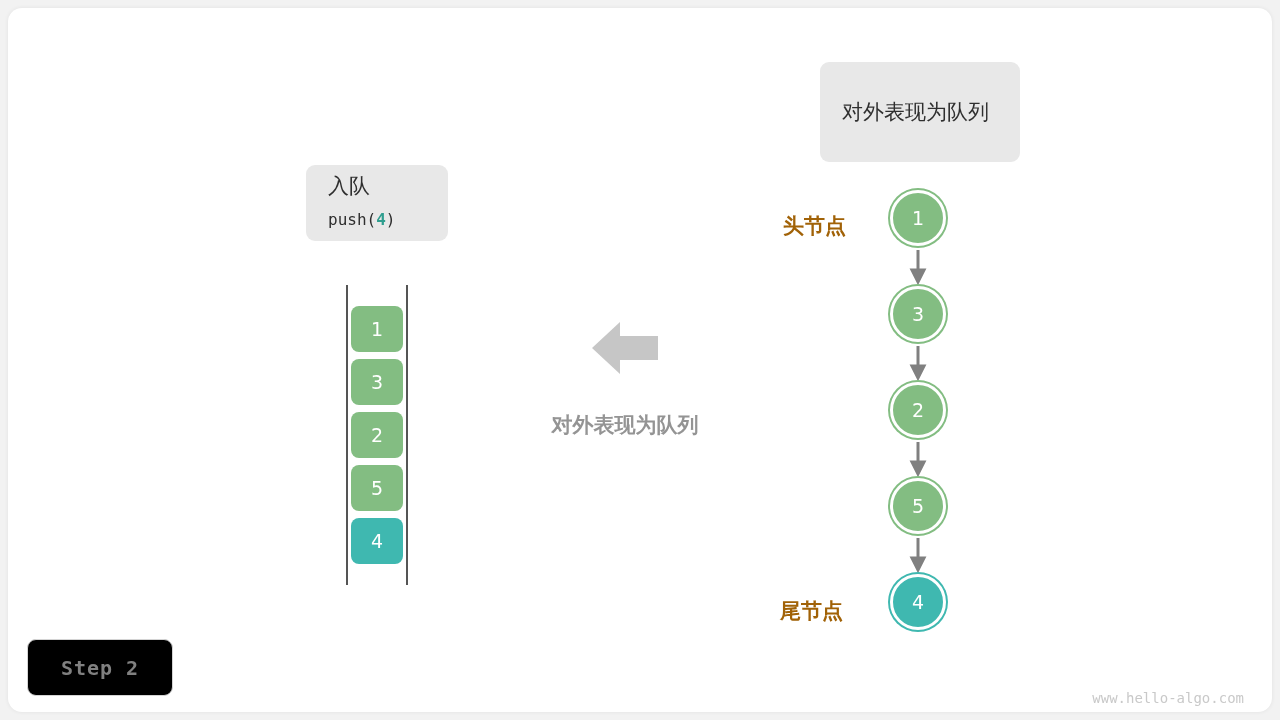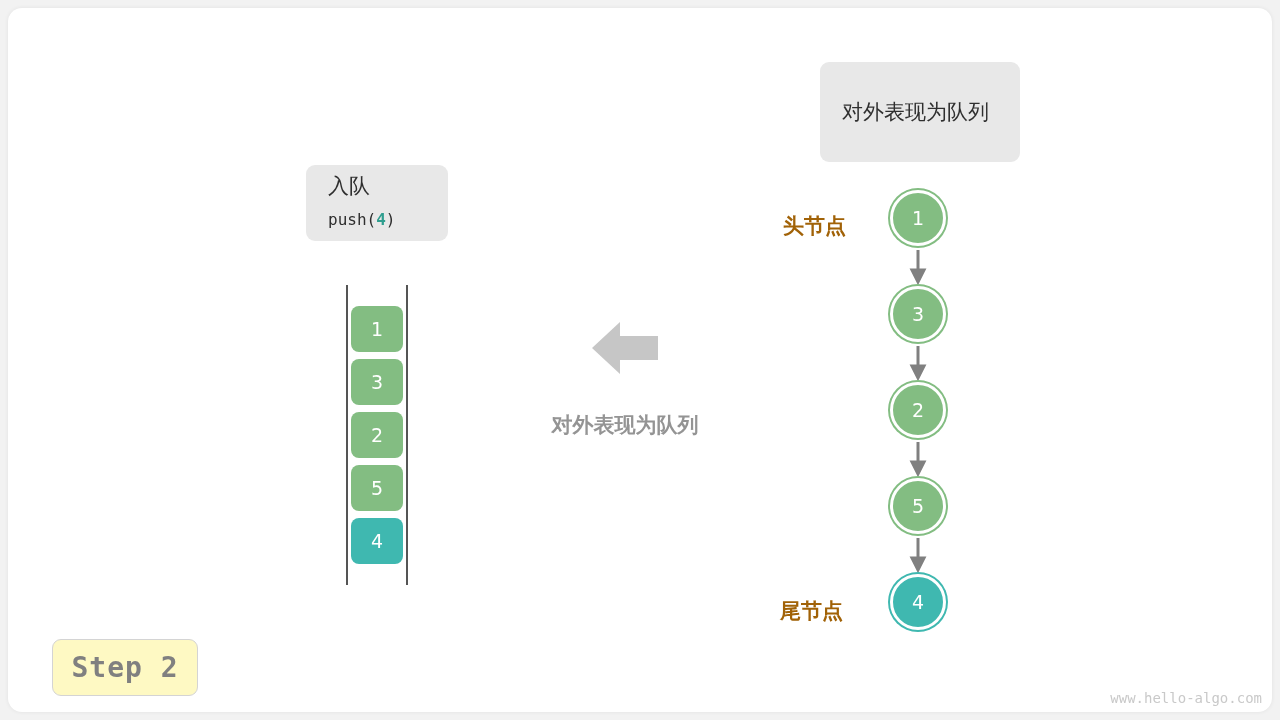--- a/index.html
+++ b/index.html
@@ -143,39 +143,39 @@
     font-size: 21px;
     font-weight: bold;
     white-space: nowrap;
   }
   #label-head { left: 783px; top: 212px; }
   #label-tail { left: 780px; top: 597px; }
 
   
   #step-badge {
     position: absolute;
-    left: 52px;
+    left: 27px;
     top: 639px;
     width: 144px;
     height: 55px;
     border: 1px solid #d4d4d4;
     border-radius: 9px;
-    background: #fef9c3;
+    background: #000000;
     display: flex;
     align-items: center;
     justify-content: center;
     color: #808080;
     font-family: "DejaVu Sans Mono", "Liberation Mono", monospace;
-    font-size: 28px;
+    font-size: 20px;
     font-weight: bold;
     letter-spacing: 1px;
   }
   #watermark {
     position: absolute;
-    right: 18px;
+    right: 36px;
     bottom: 14px;
     color: #c9c9c9;
     font-family: "DejaVu Sans Mono", "Liberation Mono", monospace;
     font-size: 14px;
   }
 </style>
 </head>
 <body>
 
 <div id="canvas">

